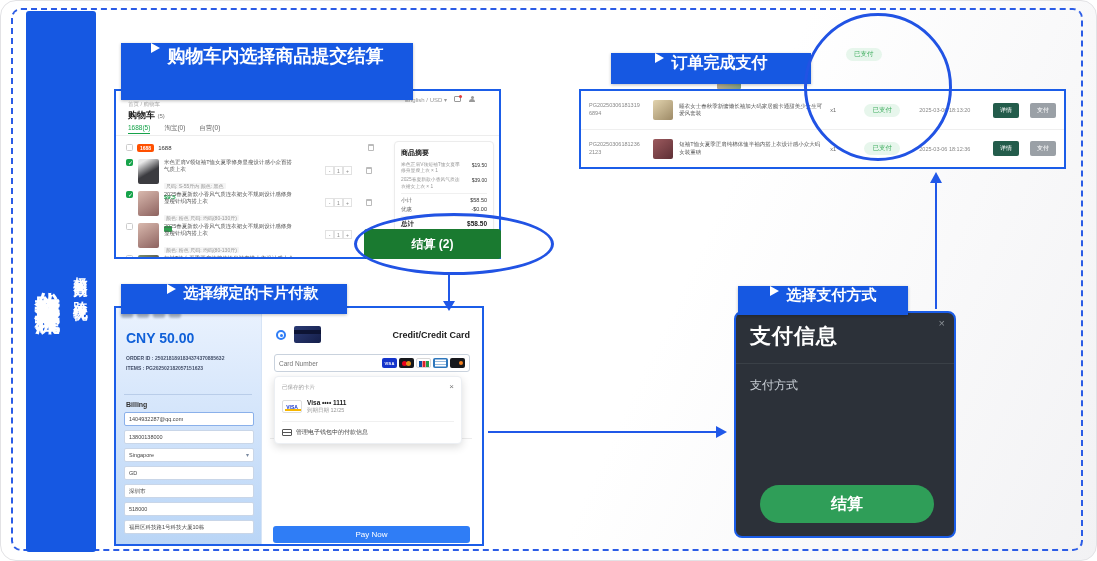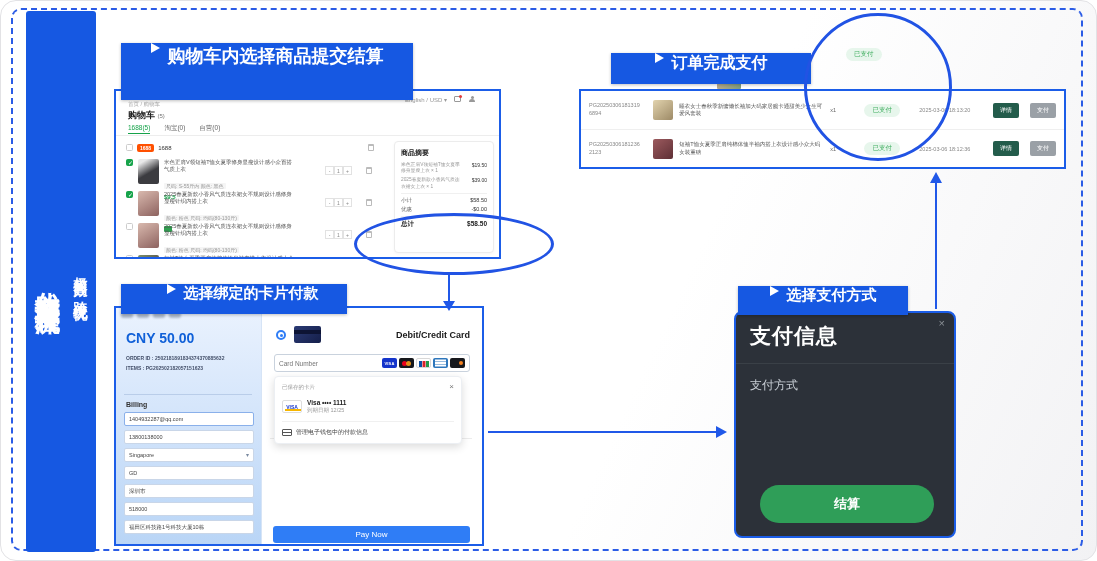--- a/index.html
+++ b/index.html
@@ -155,21 +155,21 @@
   .dk-div { position:absolute; left:0; top:50px; width:100%; height:1px; background:#3a4047; }
   .dk-label { position:absolute; left:14px; top:64px; font-size:12px; color:#c7cdd4; }
   .dk-pill { position:absolute; left:12px; display:flex; align-items:center; padding:0 10px; width:194px; border-radius:17px; }
   .dk-pill .mini-card { border-color:#cfd4da; }
   .dk-pill .mini-card::after { background:#cfd4da; }
   #dk-pill-card { top:80px; height:34px; border:1.5px solid #8f969e; background:#353b43; }
   #dk-pill-bal { top:122px; height:31px; border:1px solid #3c424a; background:#30363d; }
   .dk-pill-label { font-size:9px; color:#e9ecef; margin-left:6px; }
   .dk-right { margin-left:auto; display:flex; gap:2px; align-items:center; }
   .dk-amount { margin-left:auto; font-size:9px; color:#e9ecef; }
-  #dk-checkout { position:absolute; left:24px; top:172px; width:174px; height:38px; border-radius:19px; background:#2f9e58; color:#fff; font-size:13px; font-weight:bold; display:flex; align-items:center; justify-content:center; }
+  #dk-checkout { position:absolute; left:24px; top:172px; width:174px; height:38px; border-radius:19px; background:#2f9e58; color:#fff; font-size:16px; font-weight:bold; display:flex; align-items:center; justify-content:center; }
 
   
   #arrows { position:absolute; left:0; top:0; width:1097px; height:561px; z-index:5; pointer-events:none; }
 </style>
 </head>
 <body>
 
 <div id="canvas">
 
   <div class="dash-frame"></div>
@@ -299,20 +299,21 @@
           <b>-$0.00</b>
         </div>
       <div class="sum-div"></div>
       <div class="sum-total">
           <span>总计</span>
           <span>$58.50</span>
         </div>
     </div>
   </div>
 
+  <div id="checkout-btn">结算 (2)</div>
   <div class="hl-ellipse"></div>
 
   <div class="shot" id="order-shot">
     <div class="o-row">
       <div class="o-id">
           <div>PG20250306181319</div>
           <div>6894</div>
         </div>
       <div class="o-thumb ot1"></div>
       <div class="o-desc">睡衣女士春秋季新慵懒长袖加大码家居服卡通甜美少女生可爱风套装</div>
@@ -367,21 +368,21 @@
         <input class="pl-field" readonly="" value="GD" style="">
         <input class="pl-field" readonly="" value="深圳市" style="">
         <input class="pl-field" readonly="" value="518000" style="">
         <input class="pl-field" readonly="" value="福田区科技路1号科技大厦10栋" style="">
       </div>
     </div>
 
     <div class="pay-right">
       <div class="radio"></div>
       <div class="card-art"></div>
-      <div class="dc-title">Debit/Credit Card</div>
+      <div class="dc-title">Credit/Credit Card</div>
       <div class="card-input">
         <input placeholder="Card Number" style="">
         <span class="brand-chips">
           <span class="chip visa">VISA</span>
           <span class="chip mc"></span>
           <span class="chip jcb"></span>
           <span class="chip amex"></span>
           <span class="chip disc"></span>
         </span>
       </div>

